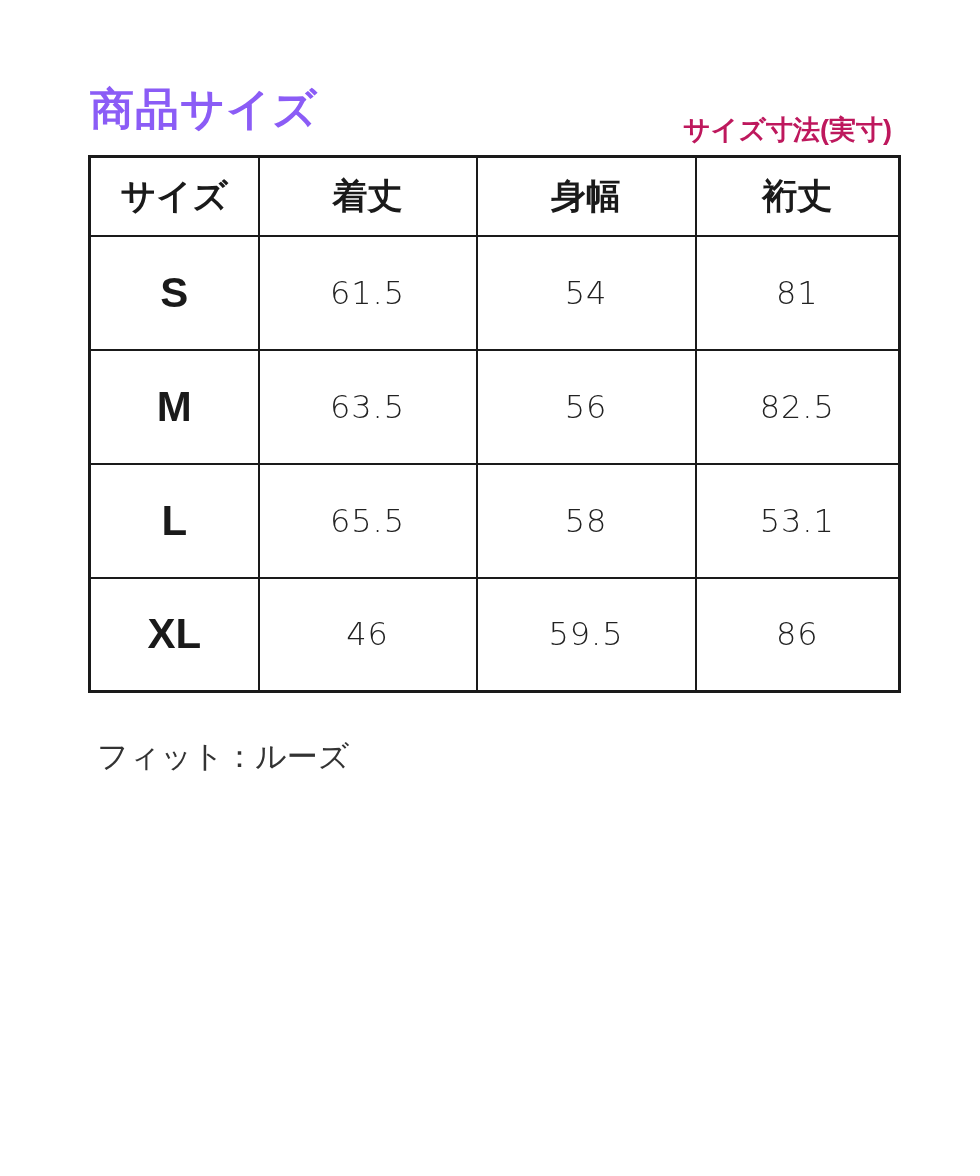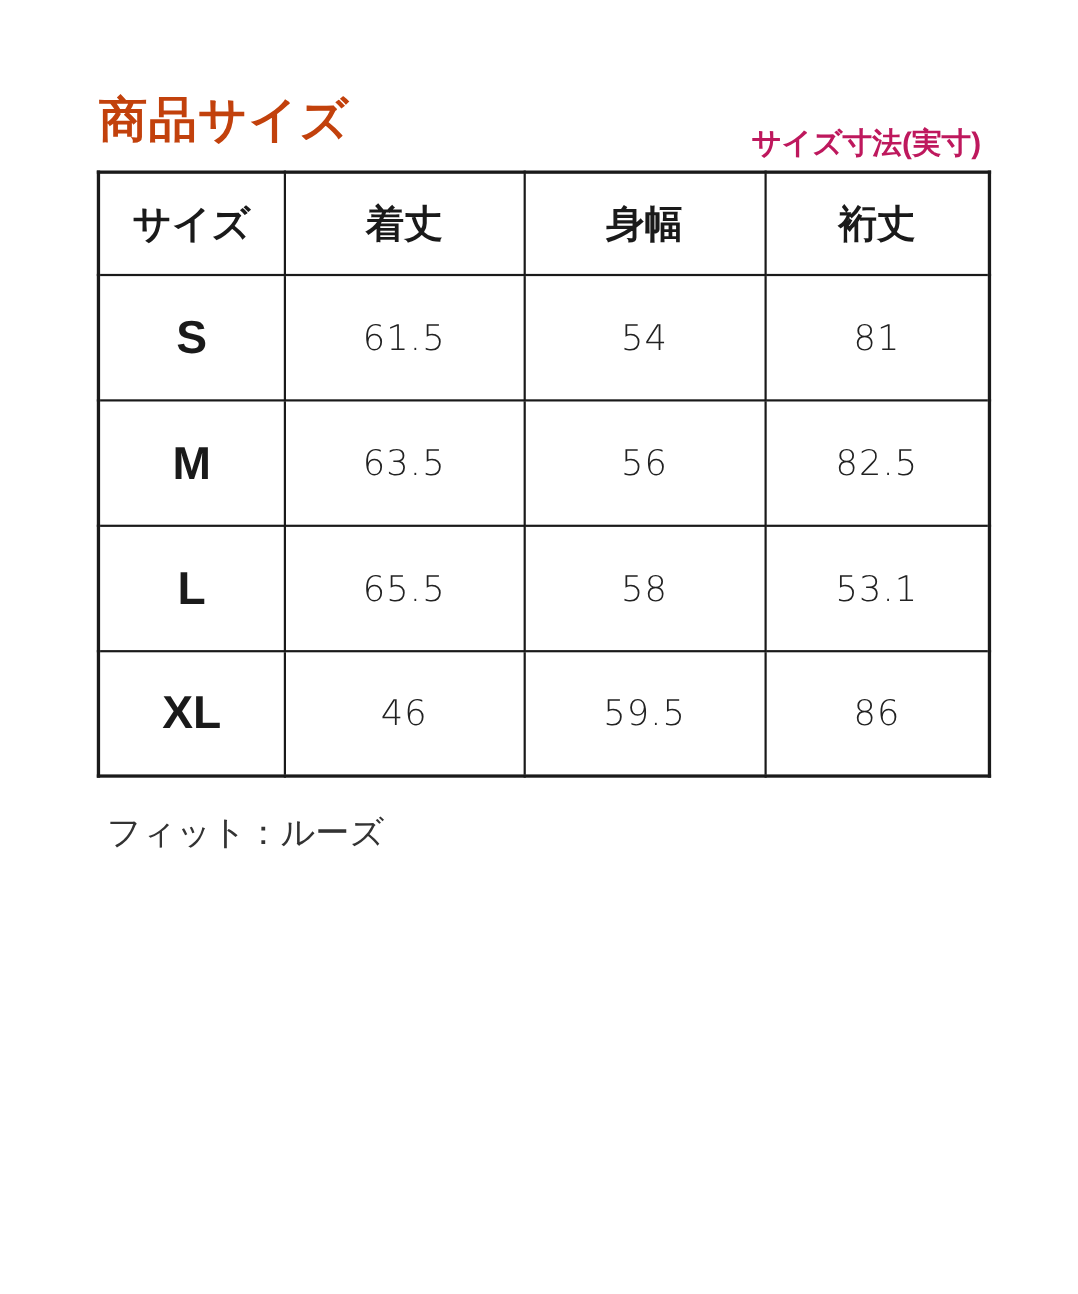--- a/index.html
+++ b/index.html
@@ -16,21 +16,21 @@
     inset: 0;
     background: #ffffff;
   }
   .page-title {
     position: absolute;
     left: 90px;
     top: 80px;
     font-size: 44px;
     font-weight: 700;
     letter-spacing: 1px;
-    color: #c2410c;
+    color: #8b5cf6;
   }
   .measurement-note {
     position: absolute;
     right: 88px;
     top: 112px;
     font-size: 27px;
     font-weight: 700;
     color: #be185d;
   }
   table.size-table {
@@ -47,21 +47,21 @@
     border: 2px solid #1a1a1a;
     text-align: center;
     vertical-align: middle;
     background: #ffffff;
   }
   table.size-table { border: 3px solid #1a1a1a; }
   col.c-size  { width: 169px; }
   col.c-chaku { width: 218px; }
   col.c-mihaba{ width: 219px; }
   col.c-yuki  { width: 204px; }
-  tr.header-row { height: 93px; }
+  tr.header-row { height: 79px; }
   tr.data-row   { height: 114px; }
   th.col-header {
     font-size: 35px;
     font-weight: 700;
     color: #1a1a1a;
   }
   td.size-cell {
     font-size: 42px;
     font-weight: 700;
     color: #1a1a1a;

